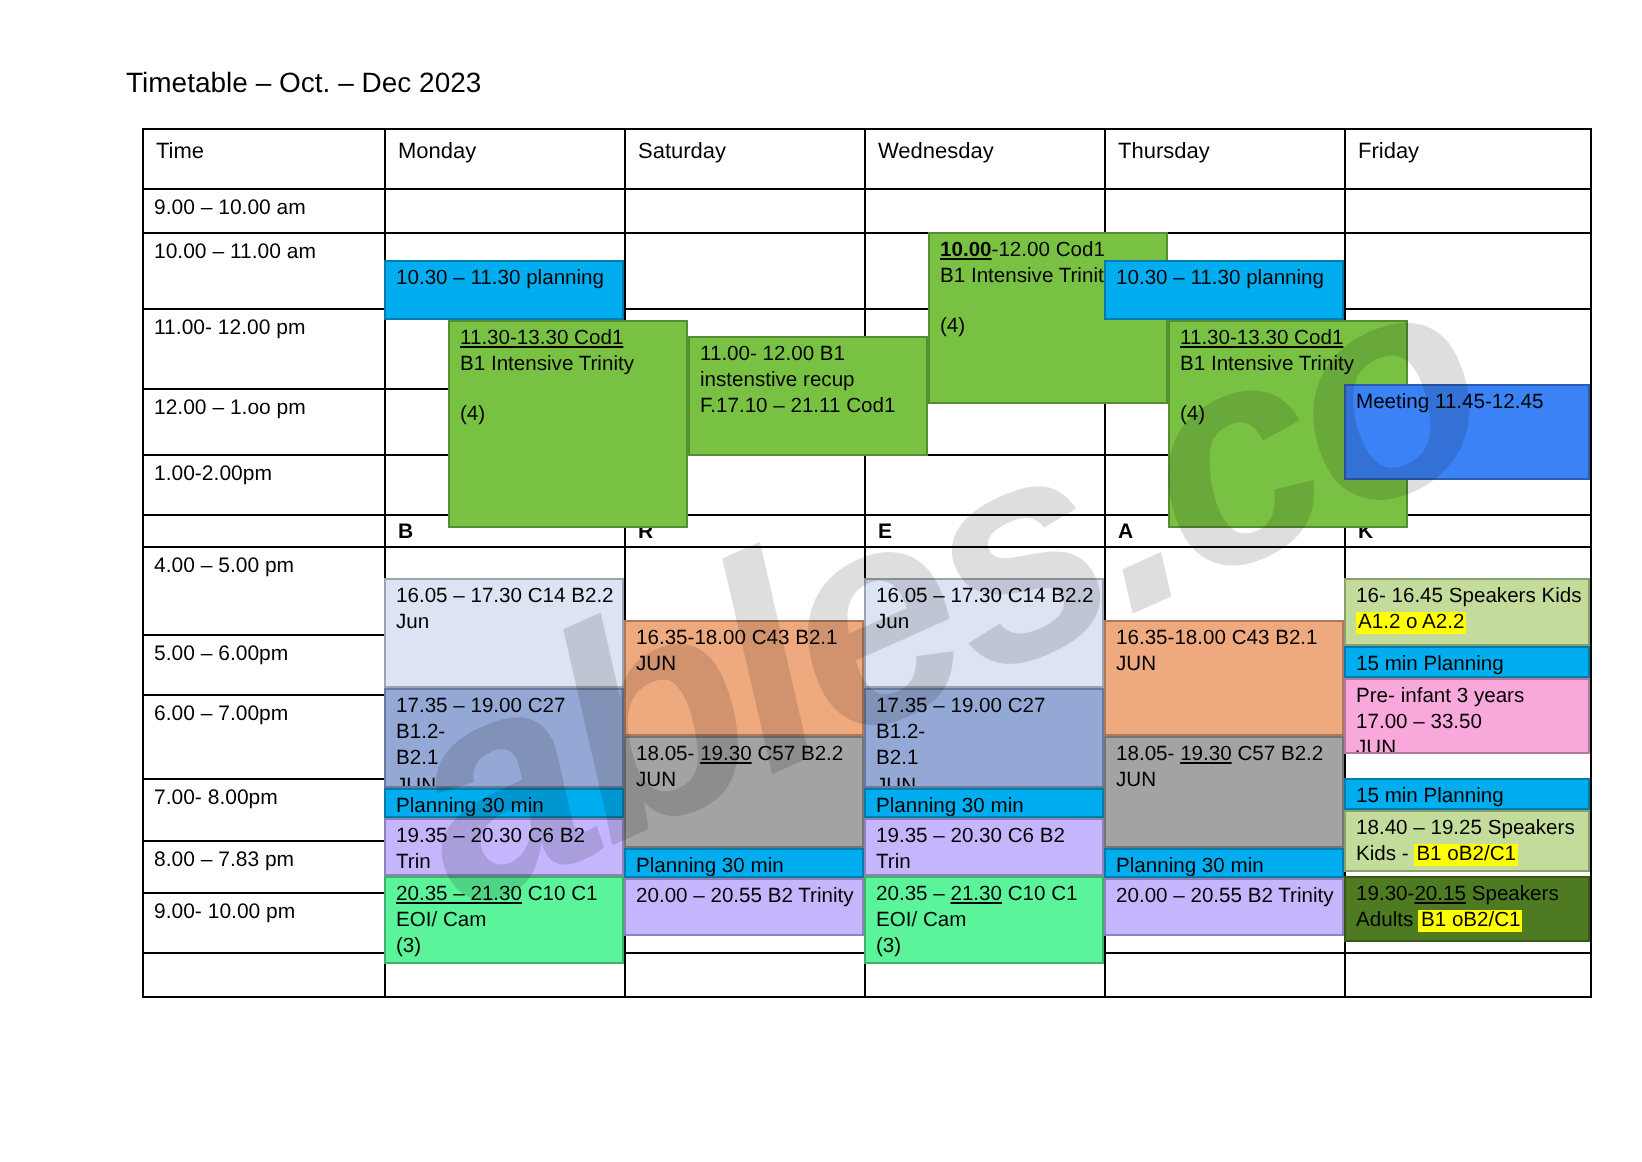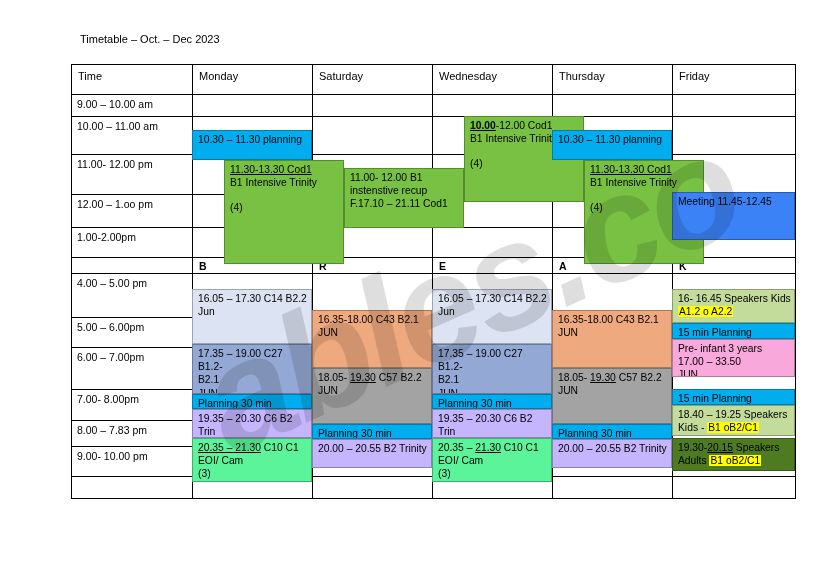--- a/index.html
+++ b/index.html
@@ -32,23 +32,23 @@
     white-space: nowrap;
     letter-spacing: -4px;
     pointer-events: none;
     z-index: 5;
     user-select: none;
   }
 
   
   .doc-title {
     position: absolute;
-    left: 80px;
+    left: 63px;
     top: 33px;
-    font-size: 11px;
+    font-size: 14px;
     color: #000;
     white-space: nowrap;
     z-index: 2;
   }
 
   
   .grid {
     position: absolute;
     left: 71px;
     top: 64px;

